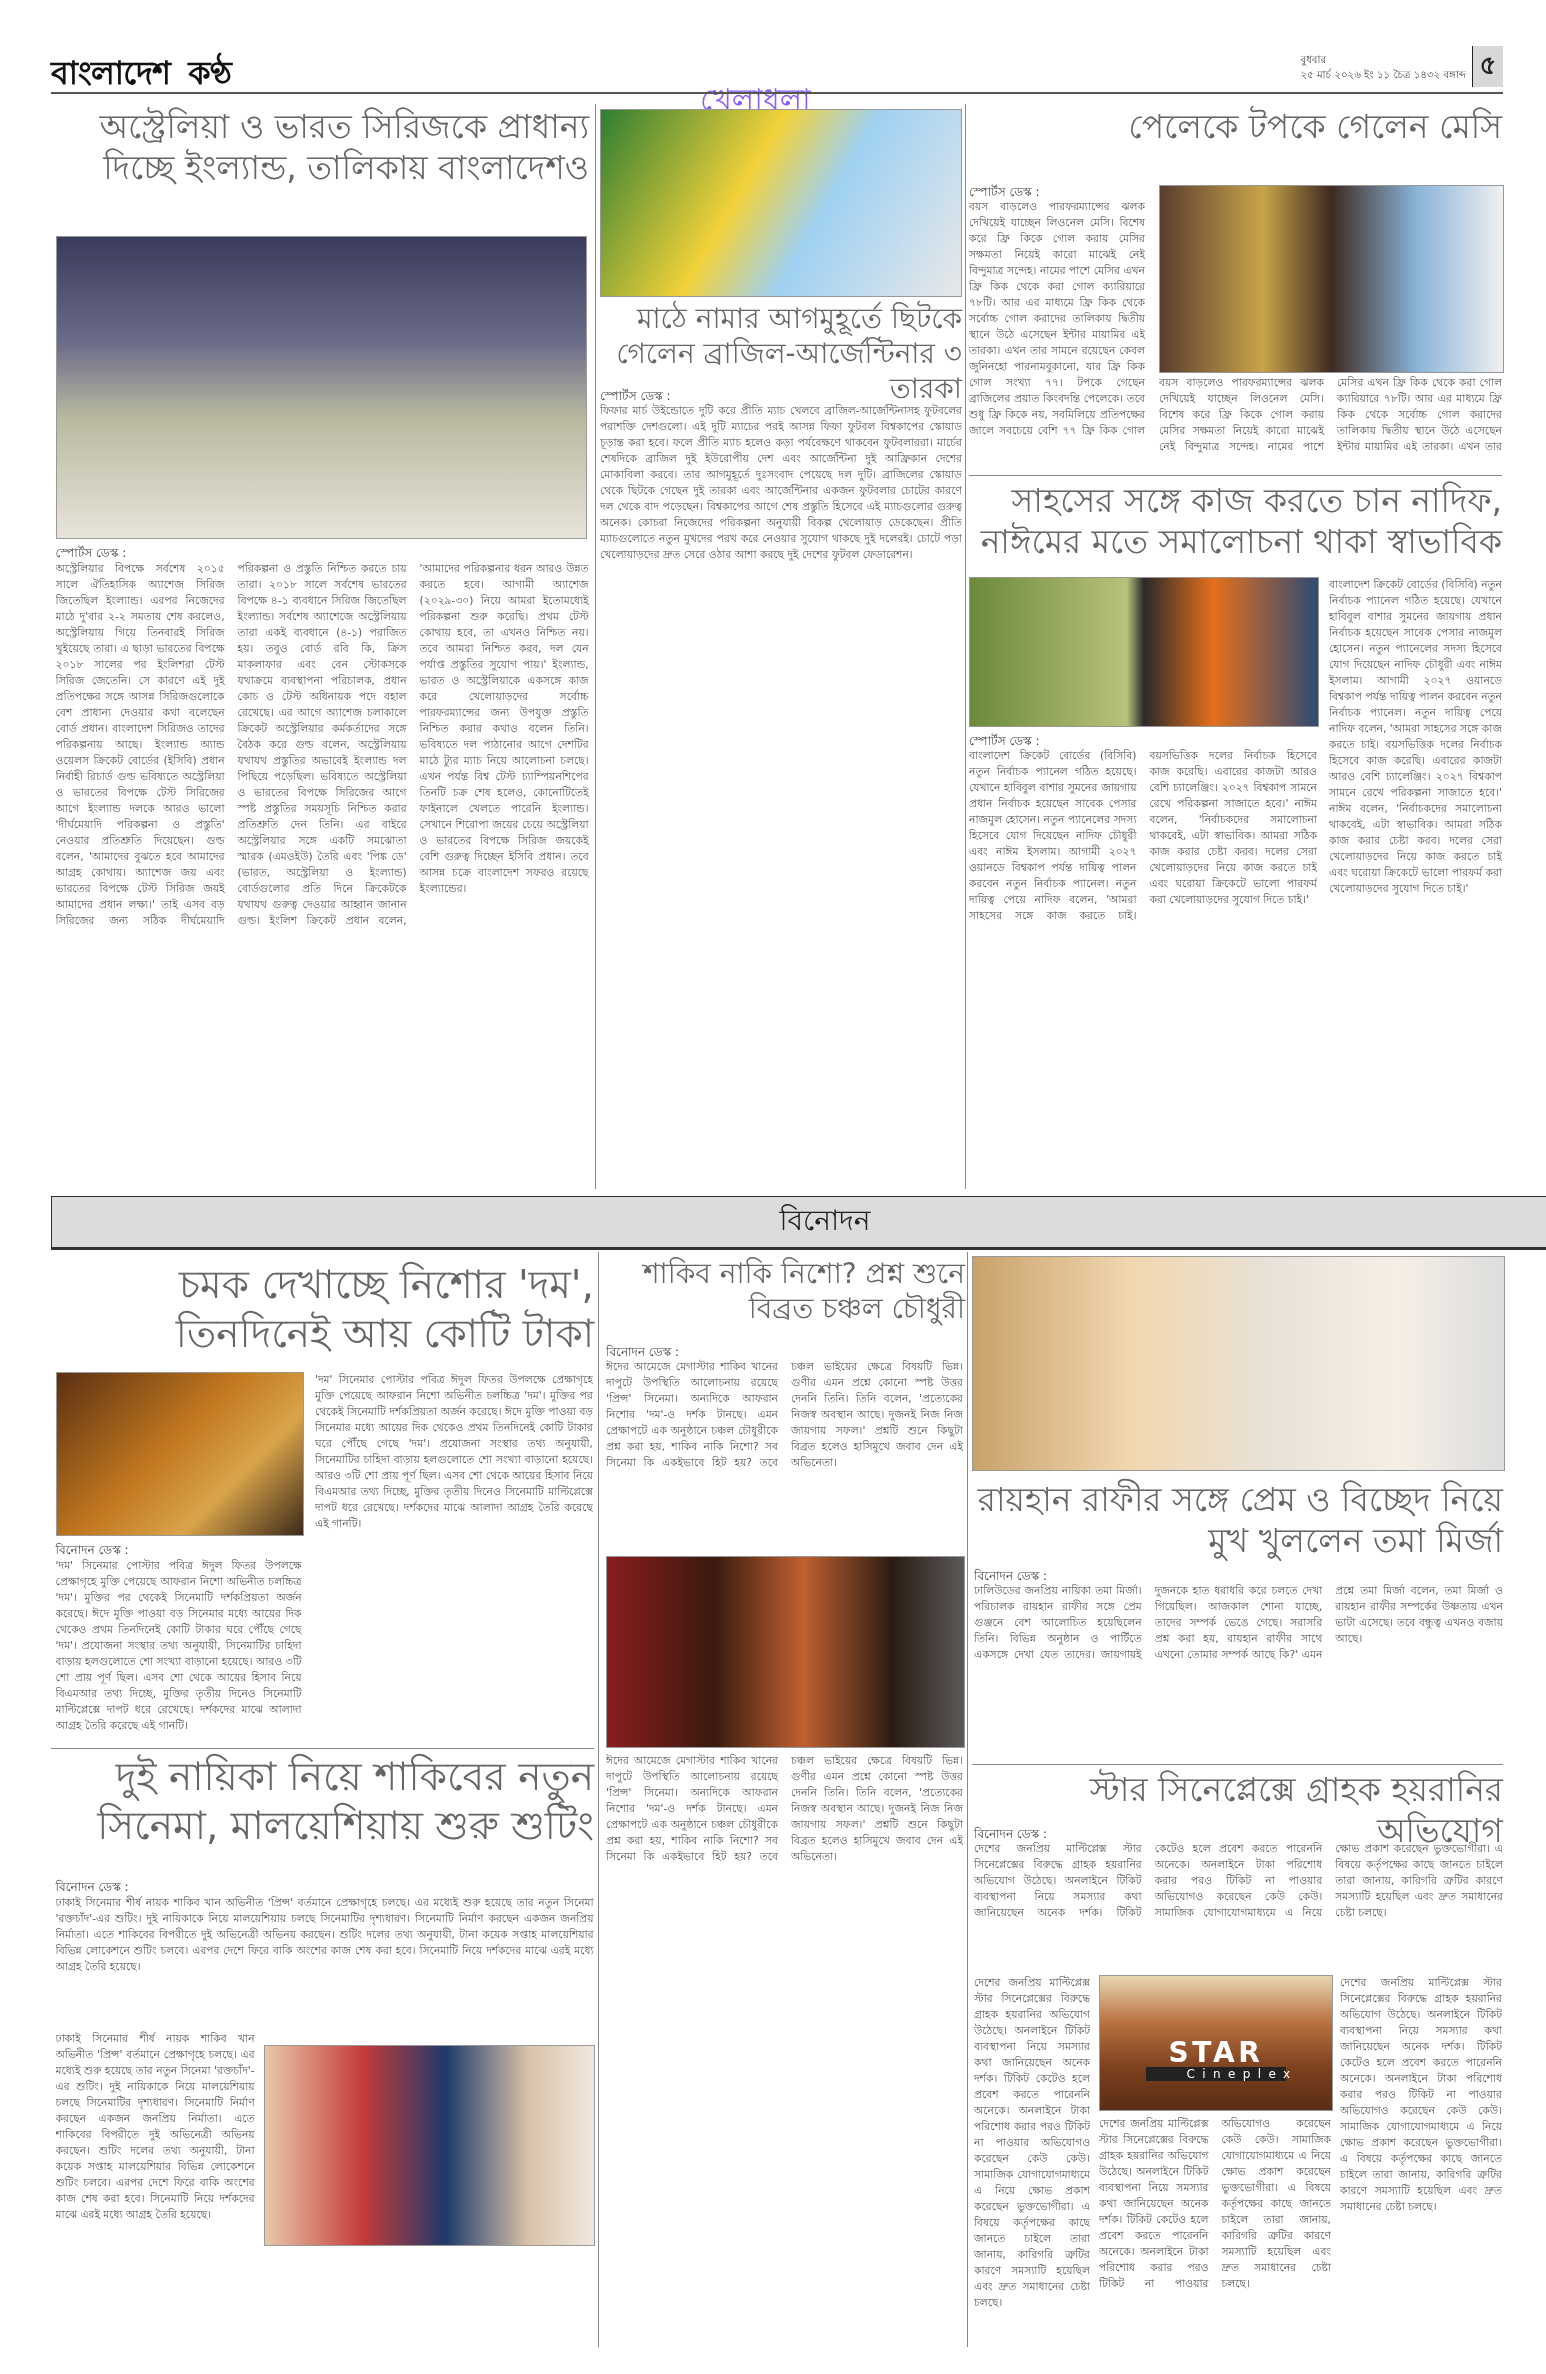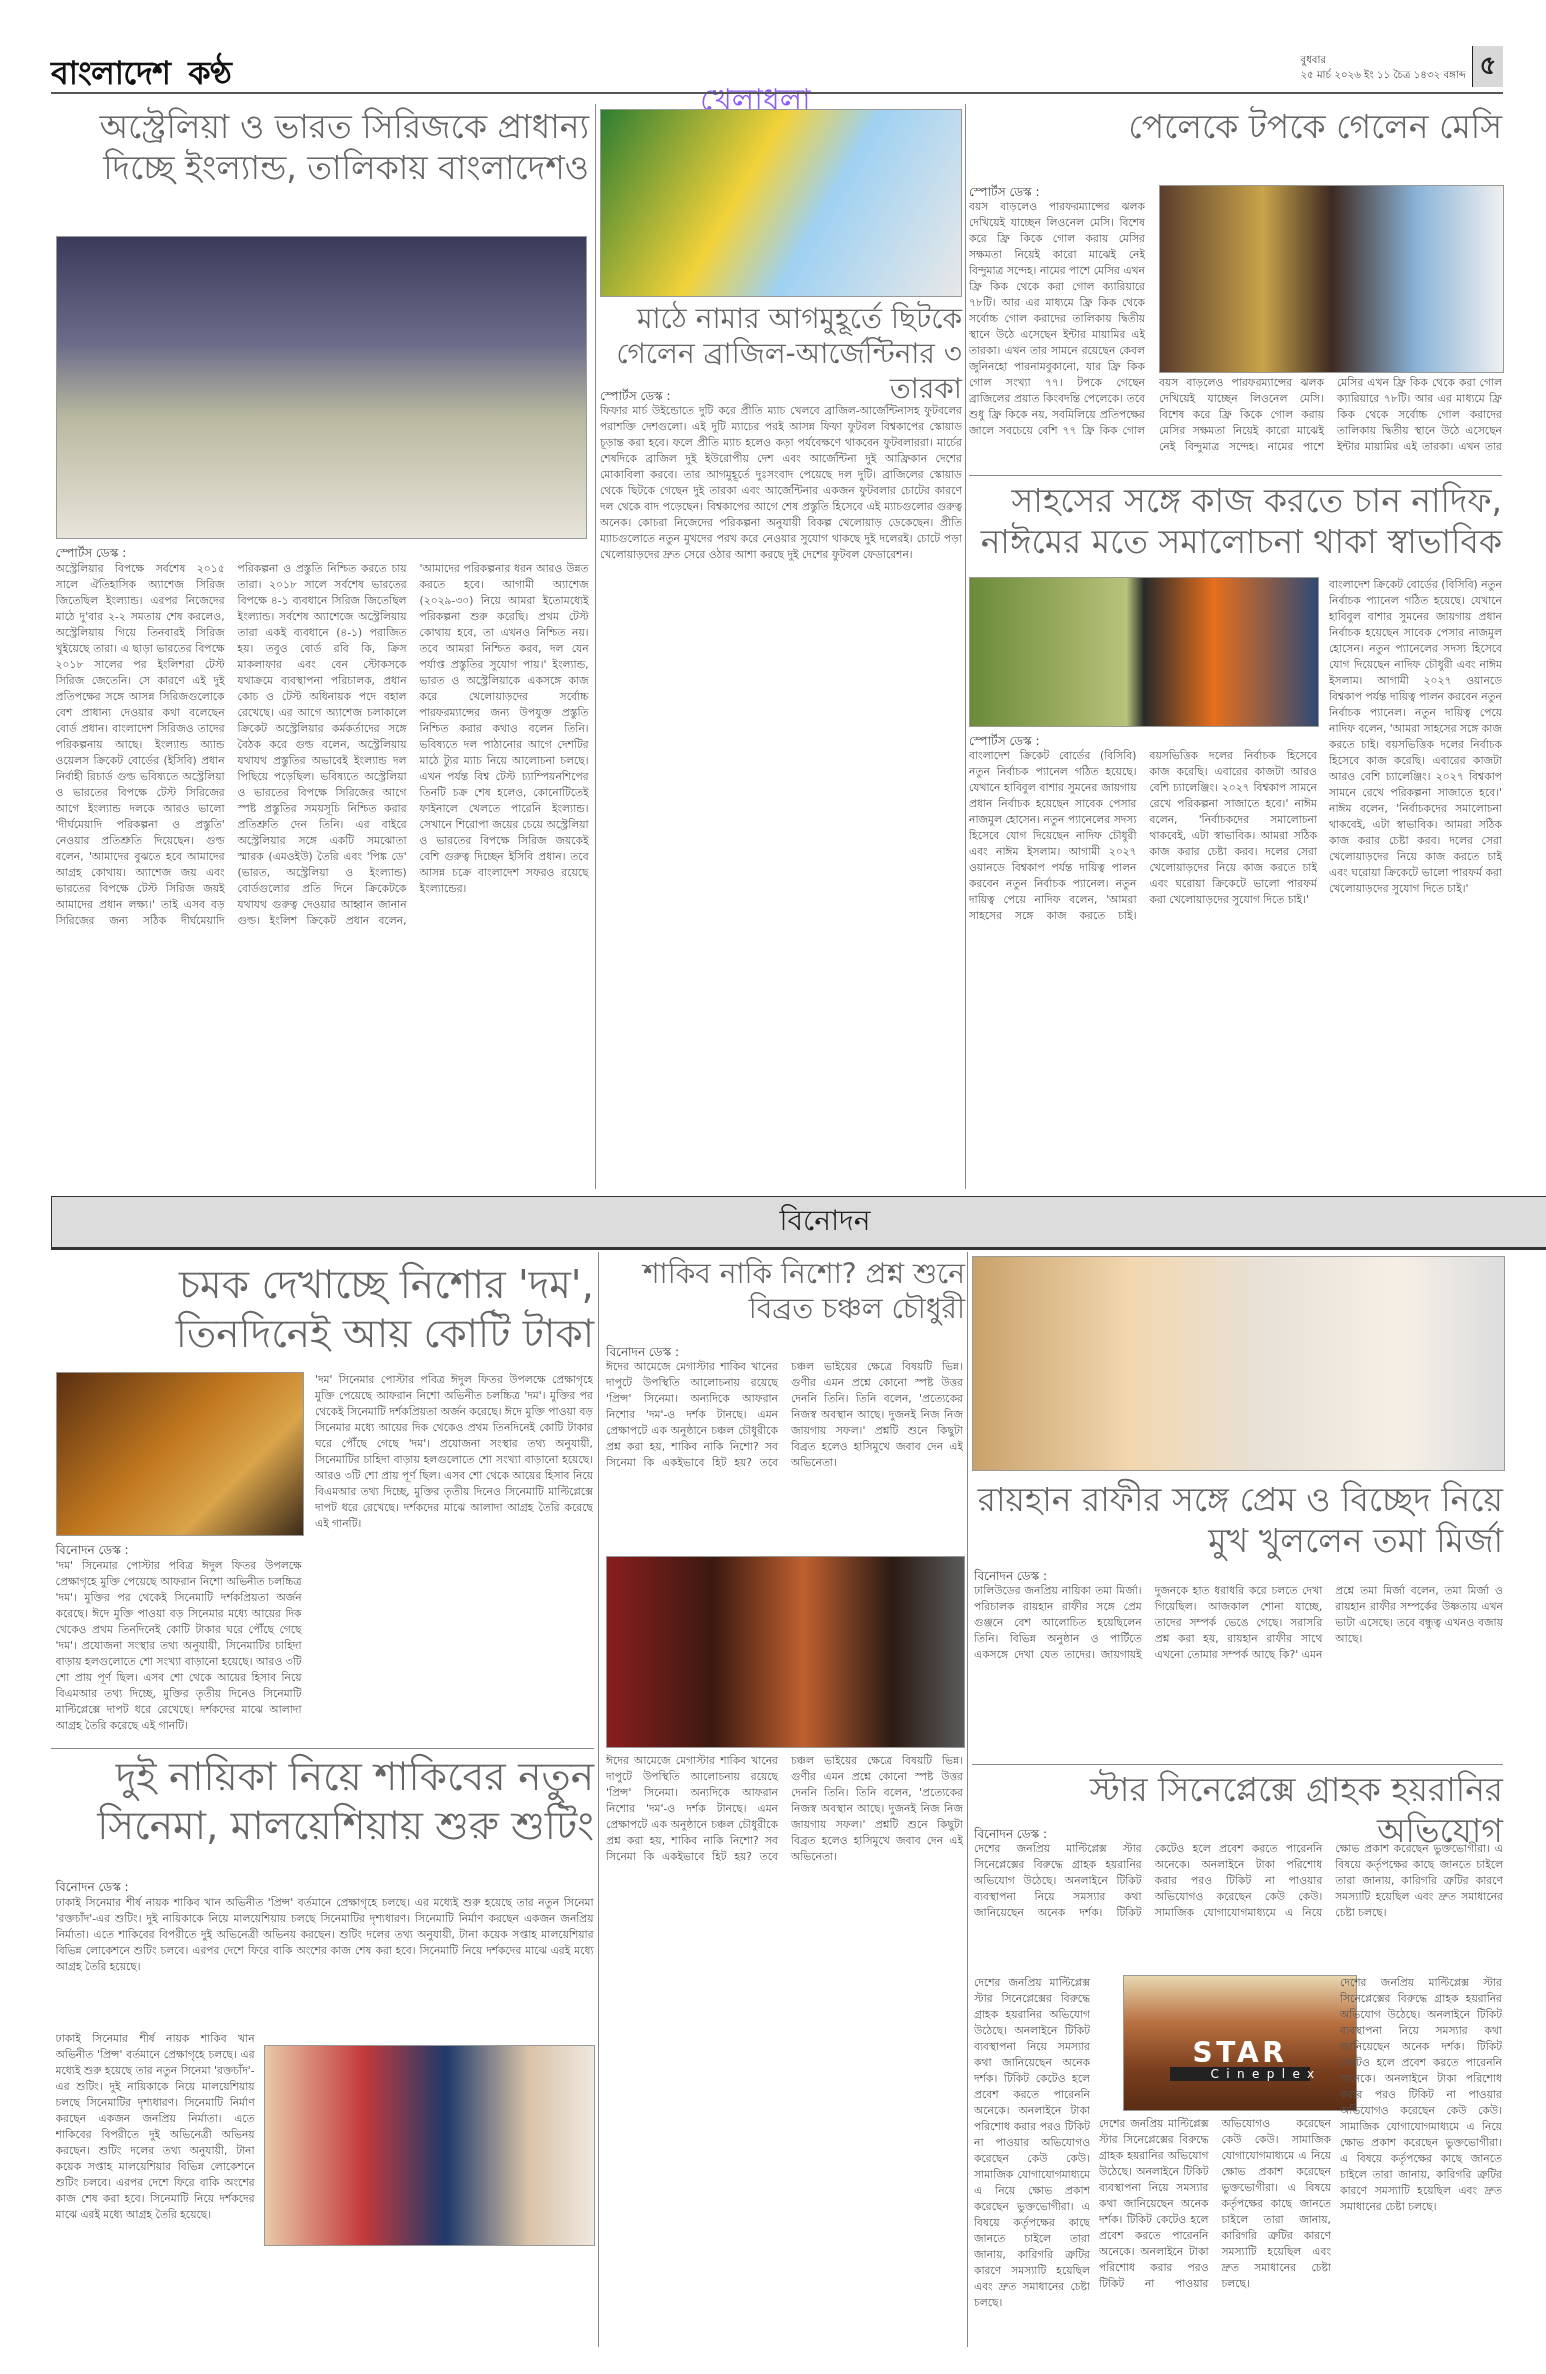--- a/index.html
+++ b/index.html
@@ -108,21 +108,21 @@
   <div class="abs photo ph-couples" style="left:921px;top:1210px;width:531px;height:213px;"></div>
   <div class="abs headline h-l" style="left:921px;top:1433px;width:531px;">রায়হান রাফীর সঙ্গে প্রেম ও বিচ্ছেদ নিয়ে মুখ খুললেন তমা মির্জা</div>
   <div class="abs byline" style="left:923px;top:1521px;">বিনোদন ডেস্ক :</div>
   <div class="abs body" style="left:923px;top:1537px;width:529px;height:176px;column-count:3;">ঢালিউডের জনপ্রিয় নায়িকা তমা মির্জা। পরিচালক রায়হান রাফীর সঙ্গে প্রেম গুঞ্জনে বেশ আলোচিত হয়েছিলেন তিনি। বিভিন্ন অনুষ্ঠান ও পার্টিতে একসঙ্গে দেখা যেত তাদের। জায়গায়ই দুজনকে হাত ধরাধরি করে চলতে দেখা গিয়েছিল। আজকাল শোনা যাচ্ছে, তাদের সম্পর্ক ভেঙে গেছে। সরাসরি প্রশ্ন করা হয়, রায়হান রাফীর সাথে এখনো তোমার সম্পর্ক আছে কি?' এমন প্রশ্নে তমা মির্জা বলেন, তমা মির্জা ও রায়হান রাফীর সম্পর্কের উষ্ণতায় এখন ভাটা এসেছে। তবে বন্ধুত্ব এখনও বজায় আছে।</div>
 
   <div class="abs hline" style="left:921px;top:1718px;width:531px;"></div>
 
   <div class="abs headline h-l" style="left:921px;top:1723px;width:531px;">স্টার সিনেপ্লেক্সে গ্রাহক হয়রানির অভিযোগ</div>
   <div class="abs byline" style="left:923px;top:1779px;">বিনোদন ডেস্ক :</div>
   <div class="abs body" style="left:923px;top:1795px;width:529px;height:130px;column-count:3;">দেশের জনপ্রিয় মাল্টিপ্লেক্স স্টার সিনেপ্লেক্সের বিরুদ্ধে গ্রাহক হয়রানির অভিযোগ উঠেছে। অনলাইনে টিকিট ব্যবস্থাপনা নিয়ে সমস্যার কথা জানিয়েছেন অনেক দর্শক। টিকিট কেটেও হলে প্রবেশ করতে পারেননি অনেকে। অনলাইনে টাকা পরিশোধ করার পরও টিকিট না পাওয়ার অভিযোগও করেছেন কেউ কেউ। সামাজিক যোগাযোগমাধ্যমে এ নিয়ে ক্ষোভ প্রকাশ করেছেন ভুক্তভোগীরা। এ বিষয়ে কর্তৃপক্ষের কাছে জানতে চাইলে তারা জানায়, কারিগরি ত্রুটির কারণে সমস্যাটি হয়েছিল এবং দ্রুত সমাধানের চেষ্টা চলছে।</div>
-  <div class="abs photo ph-star" style="left:1048px;top:1929px;width:232px;height:134px;margin-left:24px;">
+  <div class="abs photo ph-star" style="left:1048px;top:1929px;width:232px;height:134px;">
     <div class="star-logo">STAR</div>
     <div class="star-sub">Cineplex</div>
   </div>
   <div class="abs body" style="left:923px;top:1929px;width:116px;height:371px;">দেশের জনপ্রিয় মাল্টিপ্লেক্স স্টার সিনেপ্লেক্সের বিরুদ্ধে গ্রাহক হয়রানির অভিযোগ উঠেছে। অনলাইনে টিকিট ব্যবস্থাপনা নিয়ে সমস্যার কথা জানিয়েছেন অনেক দর্শক। টিকিট কেটেও হলে প্রবেশ করতে পারেননি অনেকে। অনলাইনে টাকা পরিশোধ করার পরও টিকিট না পাওয়ার অভিযোগও করেছেন কেউ কেউ। সামাজিক যোগাযোগমাধ্যমে এ নিয়ে ক্ষোভ প্রকাশ করেছেন ভুক্তভোগীরা। এ বিষয়ে কর্তৃপক্ষের কাছে জানতে চাইলে তারা জানায়, কারিগরি ত্রুটির কারণে সমস্যাটি হয়েছিল এবং দ্রুত সমাধানের চেষ্টা চলছে।</div>
   <div class="abs body" style="left:1289px;top:1929px;width:162px;height:371px;">দেশের জনপ্রিয় মাল্টিপ্লেক্স স্টার সিনেপ্লেক্সের বিরুদ্ধে গ্রাহক হয়রানির অভিযোগ উঠেছে। অনলাইনে টিকিট ব্যবস্থাপনা নিয়ে সমস্যার কথা জানিয়েছেন অনেক দর্শক। টিকিট কেটেও হলে প্রবেশ করতে পারেননি অনেকে। অনলাইনে টাকা পরিশোধ করার পরও টিকিট না পাওয়ার অভিযোগও করেছেন কেউ কেউ। সামাজিক যোগাযোগমাধ্যমে এ নিয়ে ক্ষোভ প্রকাশ করেছেন ভুক্তভোগীরা। এ বিষয়ে কর্তৃপক্ষের কাছে জানতে চাইলে তারা জানায়, কারিগরি ত্রুটির কারণে সমস্যাটি হয়েছিল এবং দ্রুত সমাধানের চেষ্টা চলছে।</div>
   <div class="abs body" style="left:1048px;top:2070px;width:232px;height:230px;column-count:2;">দেশের জনপ্রিয় মাল্টিপ্লেক্স স্টার সিনেপ্লেক্সের বিরুদ্ধে গ্রাহক হয়রানির অভিযোগ উঠেছে। অনলাইনে টিকিট ব্যবস্থাপনা নিয়ে সমস্যার কথা জানিয়েছেন অনেক দর্শক। টিকিট কেটেও হলে প্রবেশ করতে পারেননি অনেকে। অনলাইনে টাকা পরিশোধ করার পরও টিকিট না পাওয়ার অভিযোগও করেছেন কেউ কেউ। সামাজিক যোগাযোগমাধ্যমে এ নিয়ে ক্ষোভ প্রকাশ করেছেন ভুক্তভোগীরা। এ বিষয়ে কর্তৃপক্ষের কাছে জানতে চাইলে তারা জানায়, কারিগরি ত্রুটির কারণে সমস্যাটি হয়েছিল এবং দ্রুত সমাধানের চেষ্টা চলছে।</div>
 
 </div>
 
 

